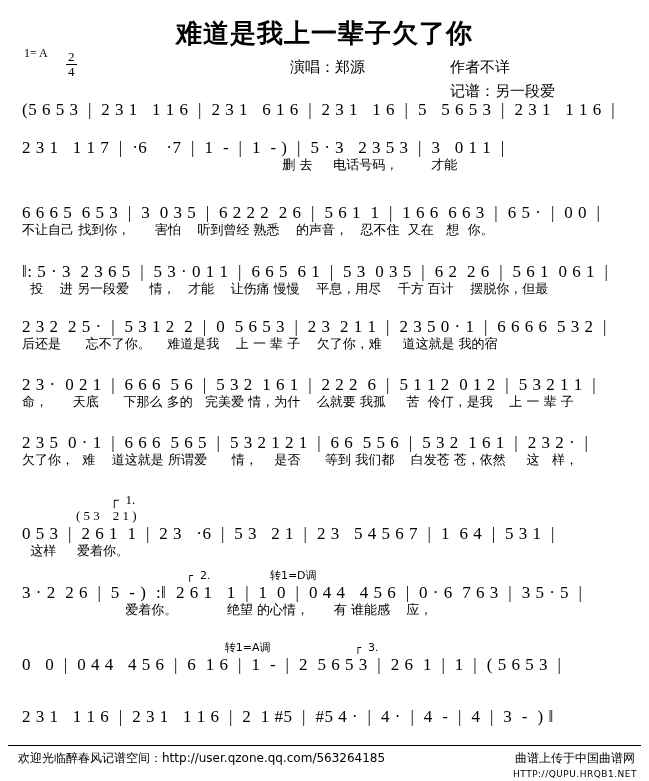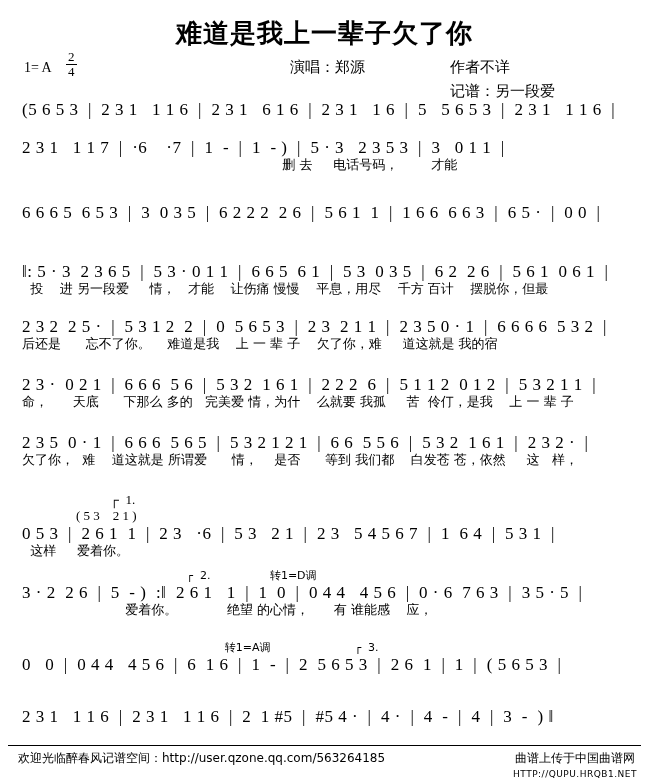--- a/index.html
+++ b/index.html
@@ -26,23 +26,23 @@
     left: 0;
     width: 649px;
     text-align: center;
     font-size: 26px;
     font-weight: bold;
     letter-spacing: 1px;
     font-family: "DejaVu Sans", sans-serif;
   }
   .key-sig {
     position: absolute;
-    top: 60px;
+    top: 46px;
     left: 24px;
-    font-size: 14px;
+    font-size: 12px;
     font-family: "Liberation Serif", serif;
   }
   .meter {
     position: absolute;
     top: 50px;
     left: 66px;
     font-size: 13px;
     line-height: 1.05;
     text-align: center;
   }
@@ -154,20 +154,21 @@
     <div class="notes">(5 6 5 3  |  2 3 1   1 1 6  |  2 3 1   6 1 6  |  2 3 1   1 6  |  5   5 6 5 3  |  2 3 1   1 1 6  |</div>
   </div>
 
   <div class="system" style="top:138px;">
     <div class="notes">2 3 1   1 1 7  |  ·6    ·7  |  1  -  |  1  - )  |  5 · 3   2 3 5 3  |  3   0 1 1  |</div>
     <div class="lyrics">                                                               删 去     电话号码，        才能</div>
   </div>
 
   <div class="system" style="top:203px;">
     <div class="notes">6 6 6 5  6 5 3  |  3  0 3 5  |  6 2 2 2  2 6  |  5 6 1  1  |  1 6 6  6 6 3  |  6 5 ·  |  0 0  |</div>
+    <div class="lyrics">不让自己 找到你，      害怕    听到曾经 熟悉    的声音，   忍不住  又在   想  你。</div>
   </div>
 
   <div class="system" style="top:262px;">
     <div class="notes">‖: 5 · 3  2 3 6 5  |  5 3 · 0 1 1  |  6 6 5  6 1  |  5 3  0 3 5  |  6 2  2 6  |  5 6 1  0 6 1  |</div>
     <div class="lyrics">  投    进 另一段爱     情，   才能    让伤痛 慢慢    平息，用尽    千方 百计    摆脱你，但最</div>
   </div>
 
   <div class="system" style="top:317px;">
     <div class="notes">2 3 2  2 5 ·  |  5 3 1 2  2  |  0  5 6 5 3  |  2 3  2 1 1  |  2 3 5 0 · 1  |  6 6 6 6  5 3 2  |</div>
     <div class="lyrics">后还是      忘不了你。    难道是我    上 一 辈 子    欠了你，难     道这就是 我的宿</div>

